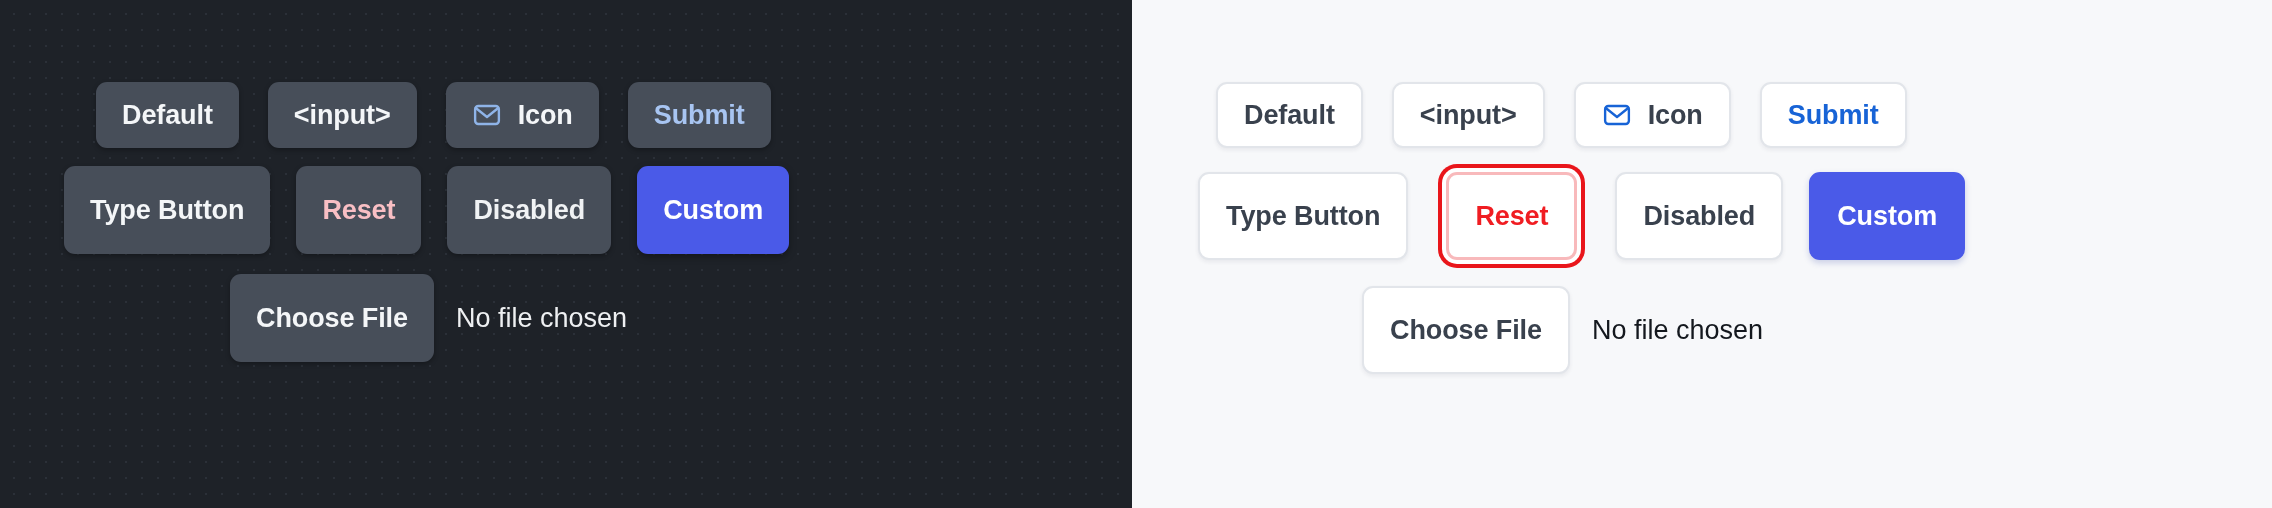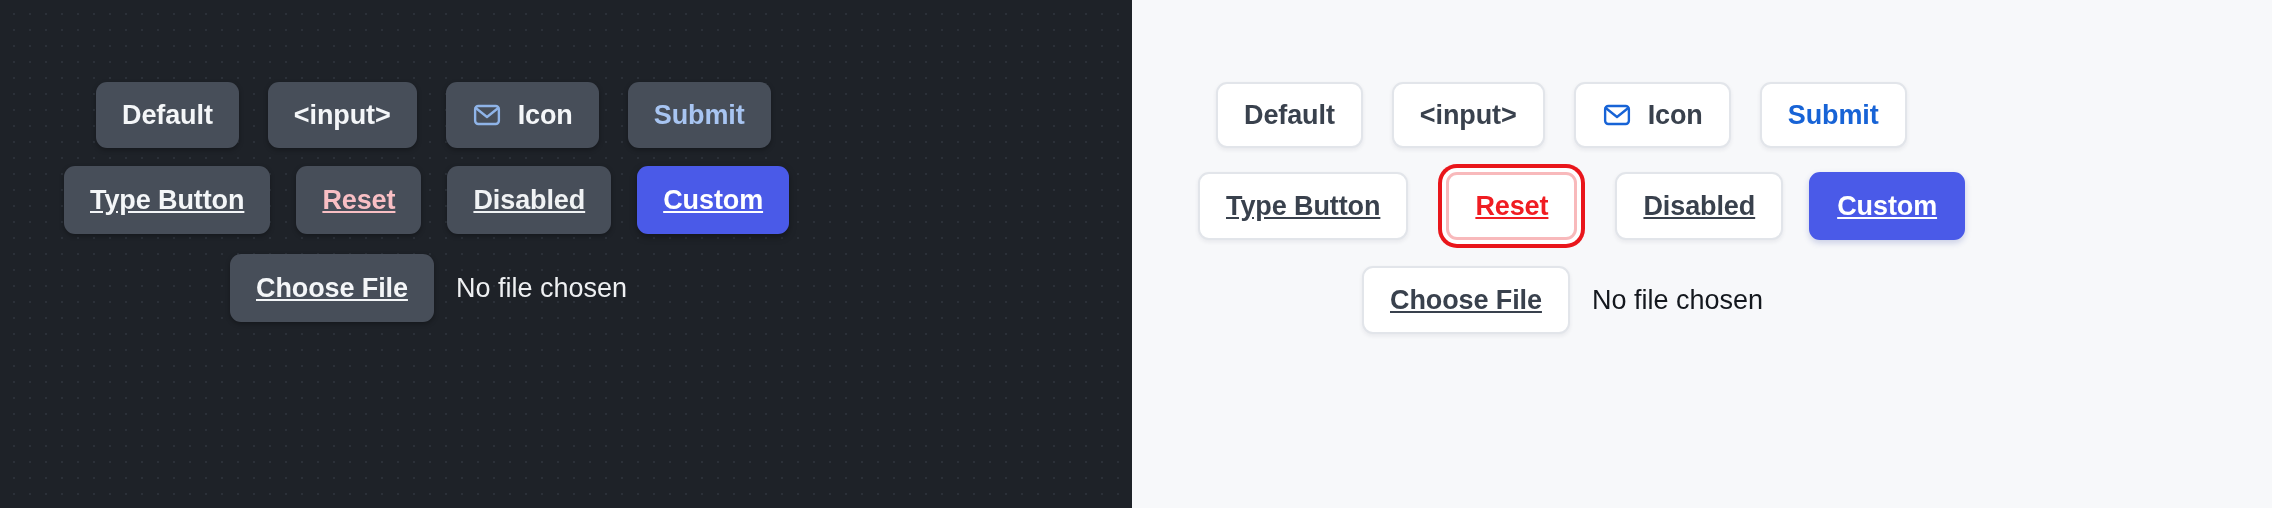--- a/index.html
+++ b/index.html
@@ -77,21 +77,21 @@
     padding: 0 26px;
     border-radius: 11px;
     border: 0;
     font-family: "Liberation Sans", sans-serif;
     font-size: 27px;
     font-weight: bold;
     letter-spacing: -0.1px;
     white-space: nowrap;
     cursor: pointer;
   }
-  .btn.tall { height: 68px; text-decoration: underline; }
+  .btn.tall { height: 88px; }
 
   
   .panel-dark .btn {
     background: #474e59;
     color: #f4f6f8;
     box-shadow: 0 2px 5px rgba(0,0,0,0.30);
   }
   .panel-dark .btn-submit { color: #a8c5f2; }
   .panel-dark .btn-reset  { color: #f9bfc4; }
   .panel-dark .btn-disabled { color: #f0f2f4; }

